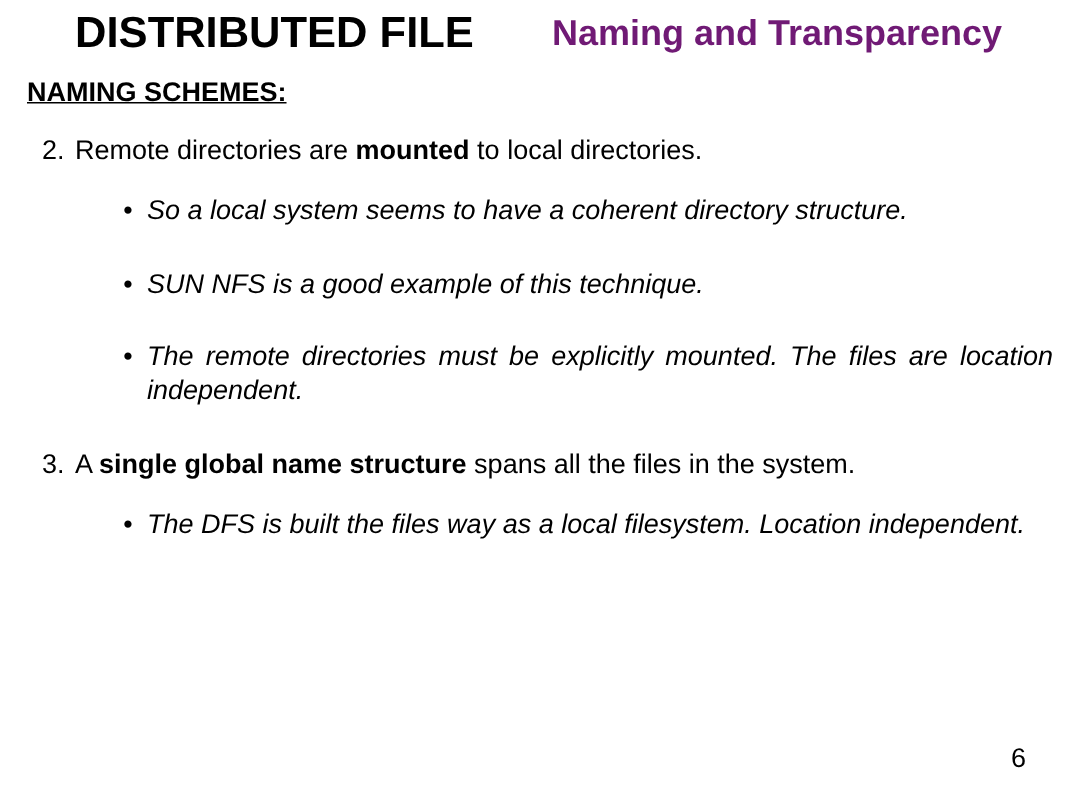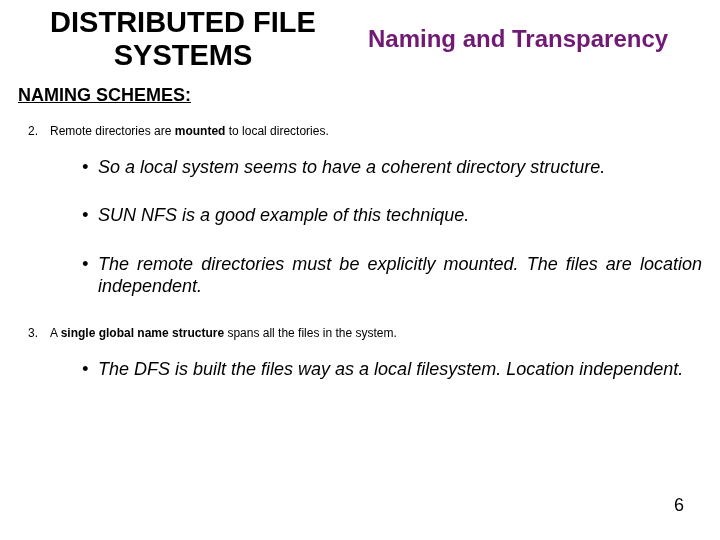--- a/index.html
+++ b/index.html
@@ -37,21 +37,21 @@
     margin-left: 20px;
     white-space: nowrap;
   }
   .section-heading {
     font-weight: bold;
     font-size: 18px;
     margin: 12px 0 18px 0;
     text-decoration: underline;
   }
   .num-item {
-    font-size: 12px;
+    font-size: 18px;
     margin: 0 0 18px 0;
     padding-left: 32px;
     text-indent: -22px;
     text-align: justify;
   }
   .num-item .num {
     display: inline-block;
     width: 22px;
     text-indent: 0;
   }
@@ -84,21 +84,20 @@
   }
 </style>
 </head>
 <body>
 
 <div class="slide">
 
   <div class="header">
     <div class="title-left">
       <span>DISTRIBUTED FILE</span><br>
-      <span>SYSTEMS</span>
     </div>
     <div class="title-right">Naming and Transparency</div>
   </div>
 
   <div class="section-heading">NAMING SCHEMES:</div>
 
   <div class="num-item">
     <span class="num">2.</span><span>Remote directories are </span><b>mounted</b><span> to local directories.</span>
   </div>
 

